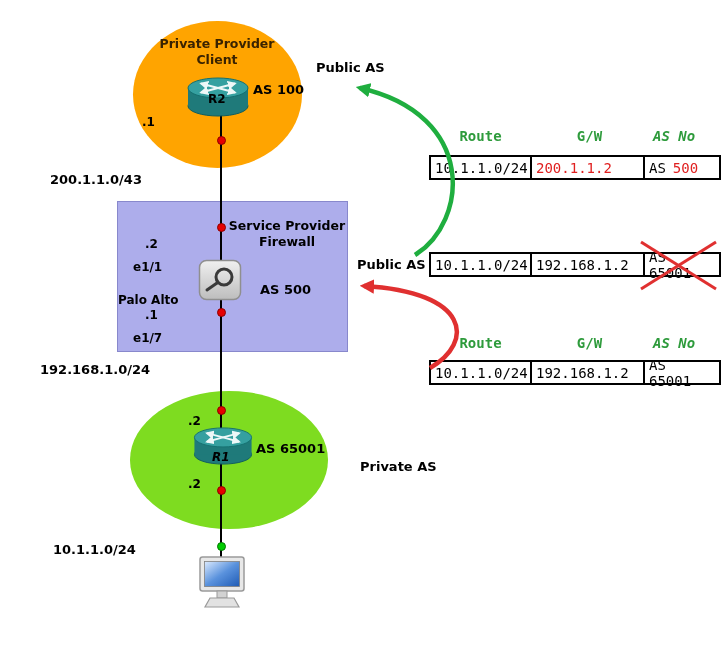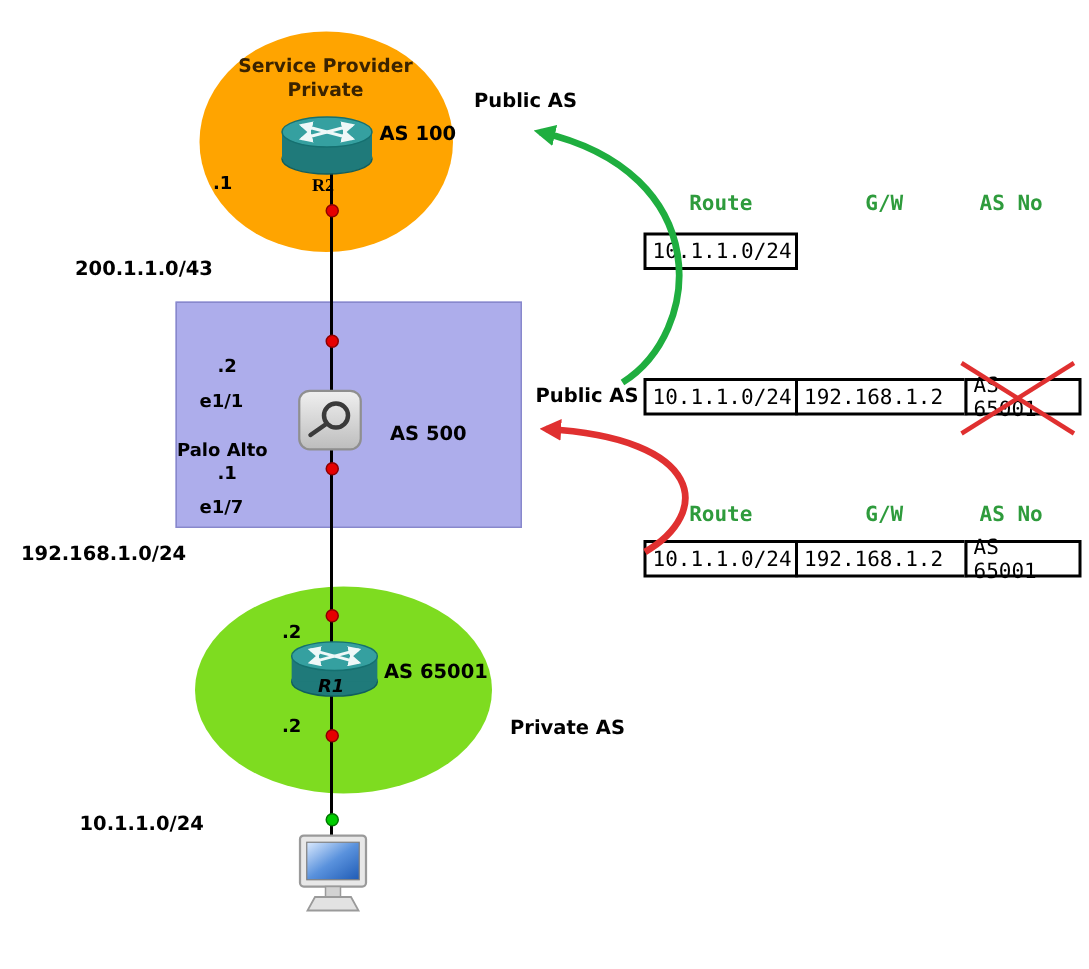--- a/index.html
+++ b/index.html
@@ -23,21 +23,21 @@
   .dot { position:absolute; width:9px; height:9px; border-radius:50%;
          background:#E60000; border:1px solid #8d0000; }
   .dot.green { background:#00CC00; border-color:#007700; }
 
   .icon { position:absolute; }
 
   
   .thead { position:absolute; display:flex; font-family:"DejaVu Sans Mono", monospace;
            font-weight:bold; font-size:14px; color:#2E9B3C; }
   .thcol { display:flex; justify-content:center; }
-  .thcol.c3 { justify-content:flex-start; padding-left:6px; }
+  .thcol.c3 { justify-content:flex-start; padding-left:6px;font-style:italic; }
   .trow { position:absolute; display:flex; }
   .tcell { border:2px solid #000; background:#fff; font-family:"DejaVu Sans Mono", monospace;
            font-size:14px; color:#000; display:flex; align-items:center; padding:0 4px; height:25px; }
   .tcell + .tcell { margin-left:-2px; }
   .c1 { width:103px; } .c2 { width:115px; } .c3 { width:78px; }
   .red { color:#E02020; }
   .as-gap { margin-left:7px; }
 
   svg.overlay { position:absolute; left:0; top:0; width:726px; height:646px;
                 pointer-events:none; z-index:30; }
@@ -113,52 +113,58 @@
   <svg class="icon" style="left:198px; top:259px;" width="44" height="42">
       <use href="#fwicon"></use>
     </svg>
   <svg class="icon" style="left:192px; top:426px;" width="62" height="40">
       <use href="#router"></use>
     </svg>
   <svg class="icon" style="left:197px; top:556px;" width="50" height="64">
       <use href="#pcicon"></use>
     </svg>
 
-  <div class="cloud-title" style="left:155px; top:36px; width:124px;">Service Provider Private</div>
-  <div class="lbl sm" style="left:208px; top:116px; z-index:5;font-family:Liberation Serif, serif;">R2</div>
+  <div class="cloud-title" style="left:155px; top:36px; width:124px;">Private Provider Client</div>
+  <div class="lbl sm" style="left:208px; top:92px; z-index:5;">R2</div>
   <div class="lbl" style="left:253px; top:82px;">AS 100</div>
   <div class="lbl sm" style="left:142px; top:115px;">.1</div>
 
+  <div class="fw-title" style="left:227px; top:218px; width:120px;">Service Provider Firewall</div>
   <div class="lbl sm" style="left:145px; top:237px;">.2</div>
   <div class="lbl sm" style="left:133px; top:260px;">e1/1</div>
   <div class="lbl sm" style="left:118px; top:293px;">Palo Alto</div>
   <div class="lbl sm" style="left:145px; top:308px;">.1</div>
   <div class="lbl sm" style="left:133px; top:331px;">e1/7</div>
   <div class="lbl" style="left:260px; top:282px;">AS 500</div>
 
   <div class="lbl sm" style="left:188px; top:414px;">.2</div>
   <div class="lbl" style="left:256px; top:441px;">AS 65001</div>
   <div class="lbl sm" style="left:212px; top:450px; z-index:5;font-style:italic;">R1</div>
   <div class="lbl sm" style="left:188px; top:477px;">.2</div>
 
   <div class="lbl" style="left:50px; top:172px;">200.1.1.0/43</div>
-  <div class="lbl" style="left:14px; top:362px;">192.168.1.0/24</div>
+  <div class="lbl" style="left:40px; top:362px;">192.168.1.0/24</div>
   <div class="lbl" style="left:53px; top:542px;">10.1.1.0/24</div>
 
   <div class="lbl" style="left:316px; top:60px;">Public AS</div>
   <div class="lbl" style="left:357px; top:257px;">Public AS</div>
-  <div class="lbl" style="left:340px; top:459px;margin-top:19px;">Private AS</div>
+  <div class="lbl" style="left:360px; top:459px;">Private AS</div>
 
   <div class="thead" style="left:429px; top:128px;">
     <span class="thcol c1">Route</span>
     <span class="thcol c2">G/W</span>
     <span class="thcol c3">AS No</span>
   </div>
   <div class="trow" style="left:429px; top:155px;">
     <div class="tcell c1">10.1.1.0/24</div>
+    <div class="tcell c2 red">200.1.1.2</div>
+    <div class="tcell c3">
+        <span>AS</span>
+        <span class="red as-gap">500</span>
+      </div>
   </div>
 
   <div class="trow" style="left:429px; top:252px;">
     <div class="tcell c1">10.1.1.0/24</div>
     <div class="tcell c2">192.168.1.2</div>
     <div class="tcell c3">AS 65001</div>
   </div>
 
   <div class="thead" style="left:429px; top:335px;">
     <span class="thcol c1">Route</span>

